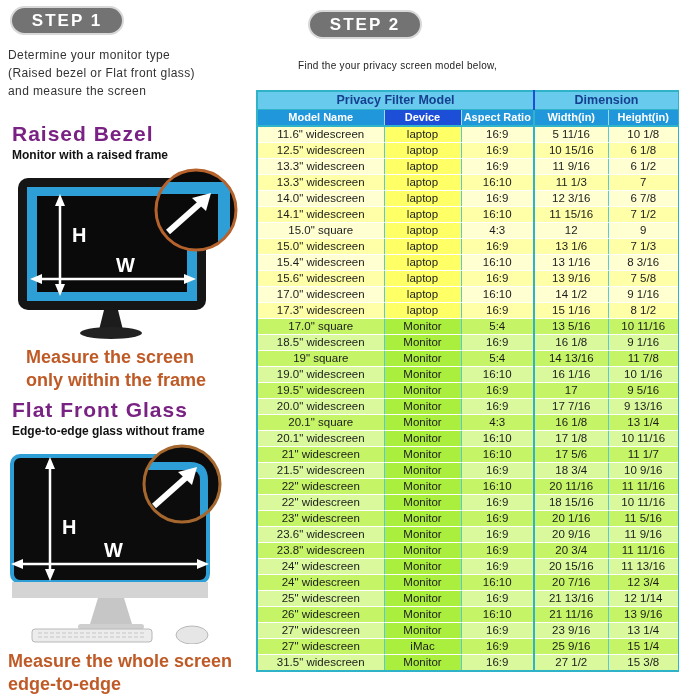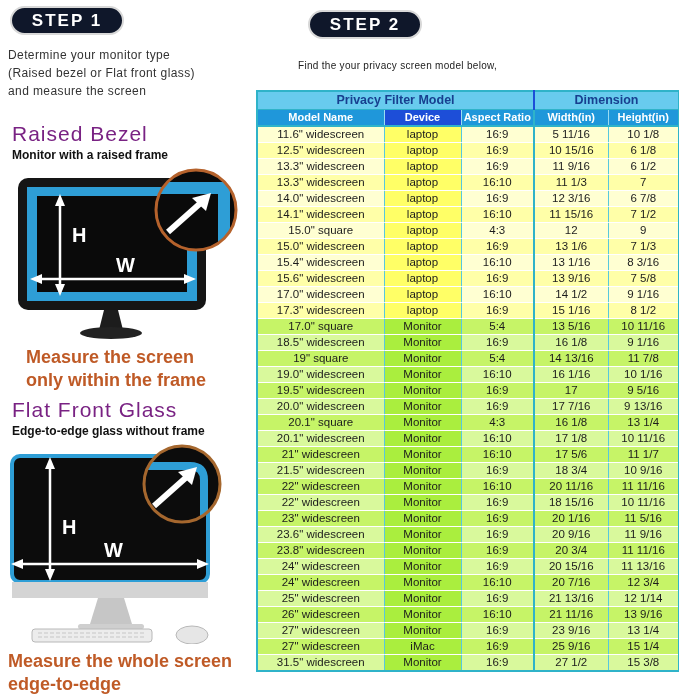--- a/index.html
+++ b/index.html
@@ -1,29 +1,29 @@
 <!DOCTYPE html>
 <html><head>
 <meta charset="utf-8">
 <style>
   html,body{margin:0;padding:0;background:#fff;}
   .canvas{position:relative;width:679px;height:695px;background:#ffffff;overflow:hidden;
           font-family:"Liberation Sans",sans-serif;color:#222;}
 
   
-  .badge{position:absolute;background:#0f172a;border:2px solid #d8d8d8;border-radius:15px;
+  .badge{position:absolute;background:#737373;border:2px solid #d8d8d8;border-radius:15px;
          color:#fff;font-weight:bold;font-size:17px;letter-spacing:2px;
          display:flex;align-items:center;justify-content:center;}
   #badge1{left:10px;top:6px;width:110px;height:25px;}
   #badge2{left:308px;top:10px;width:110px;height:25px;}
 
   
   .intro1{position:absolute;left:8px;top:46px;font-size:12px;line-height:1.5;color:#333;
           white-space:pre-line;letter-spacing:.4px;}
-  .purple-title{position:absolute;font-size:21px;font-weight:normal;color:#792283;letter-spacing:1px;}
+  .purple-title{position:absolute;font-size:21px;font-weight:bold;color:#792283;letter-spacing:1px;}
   #raised-title{left:12px;top:122px;}
   #flat-title{left:12px;top:398px;}
   .sub-title{position:absolute;font-size:12px;font-weight:bold;color:#111;}
   #raised-sub{left:12px;top:148px;}
   #flat-sub{left:12px;top:424px;}
   .caption{position:absolute;font-size:18px;font-weight:bold;color:#bf5a26;line-height:1.3;
            white-space:pre-line;}
   #caption1{left:26px;top:346px;}
   #caption2{left:8px;top:650px;}
 

